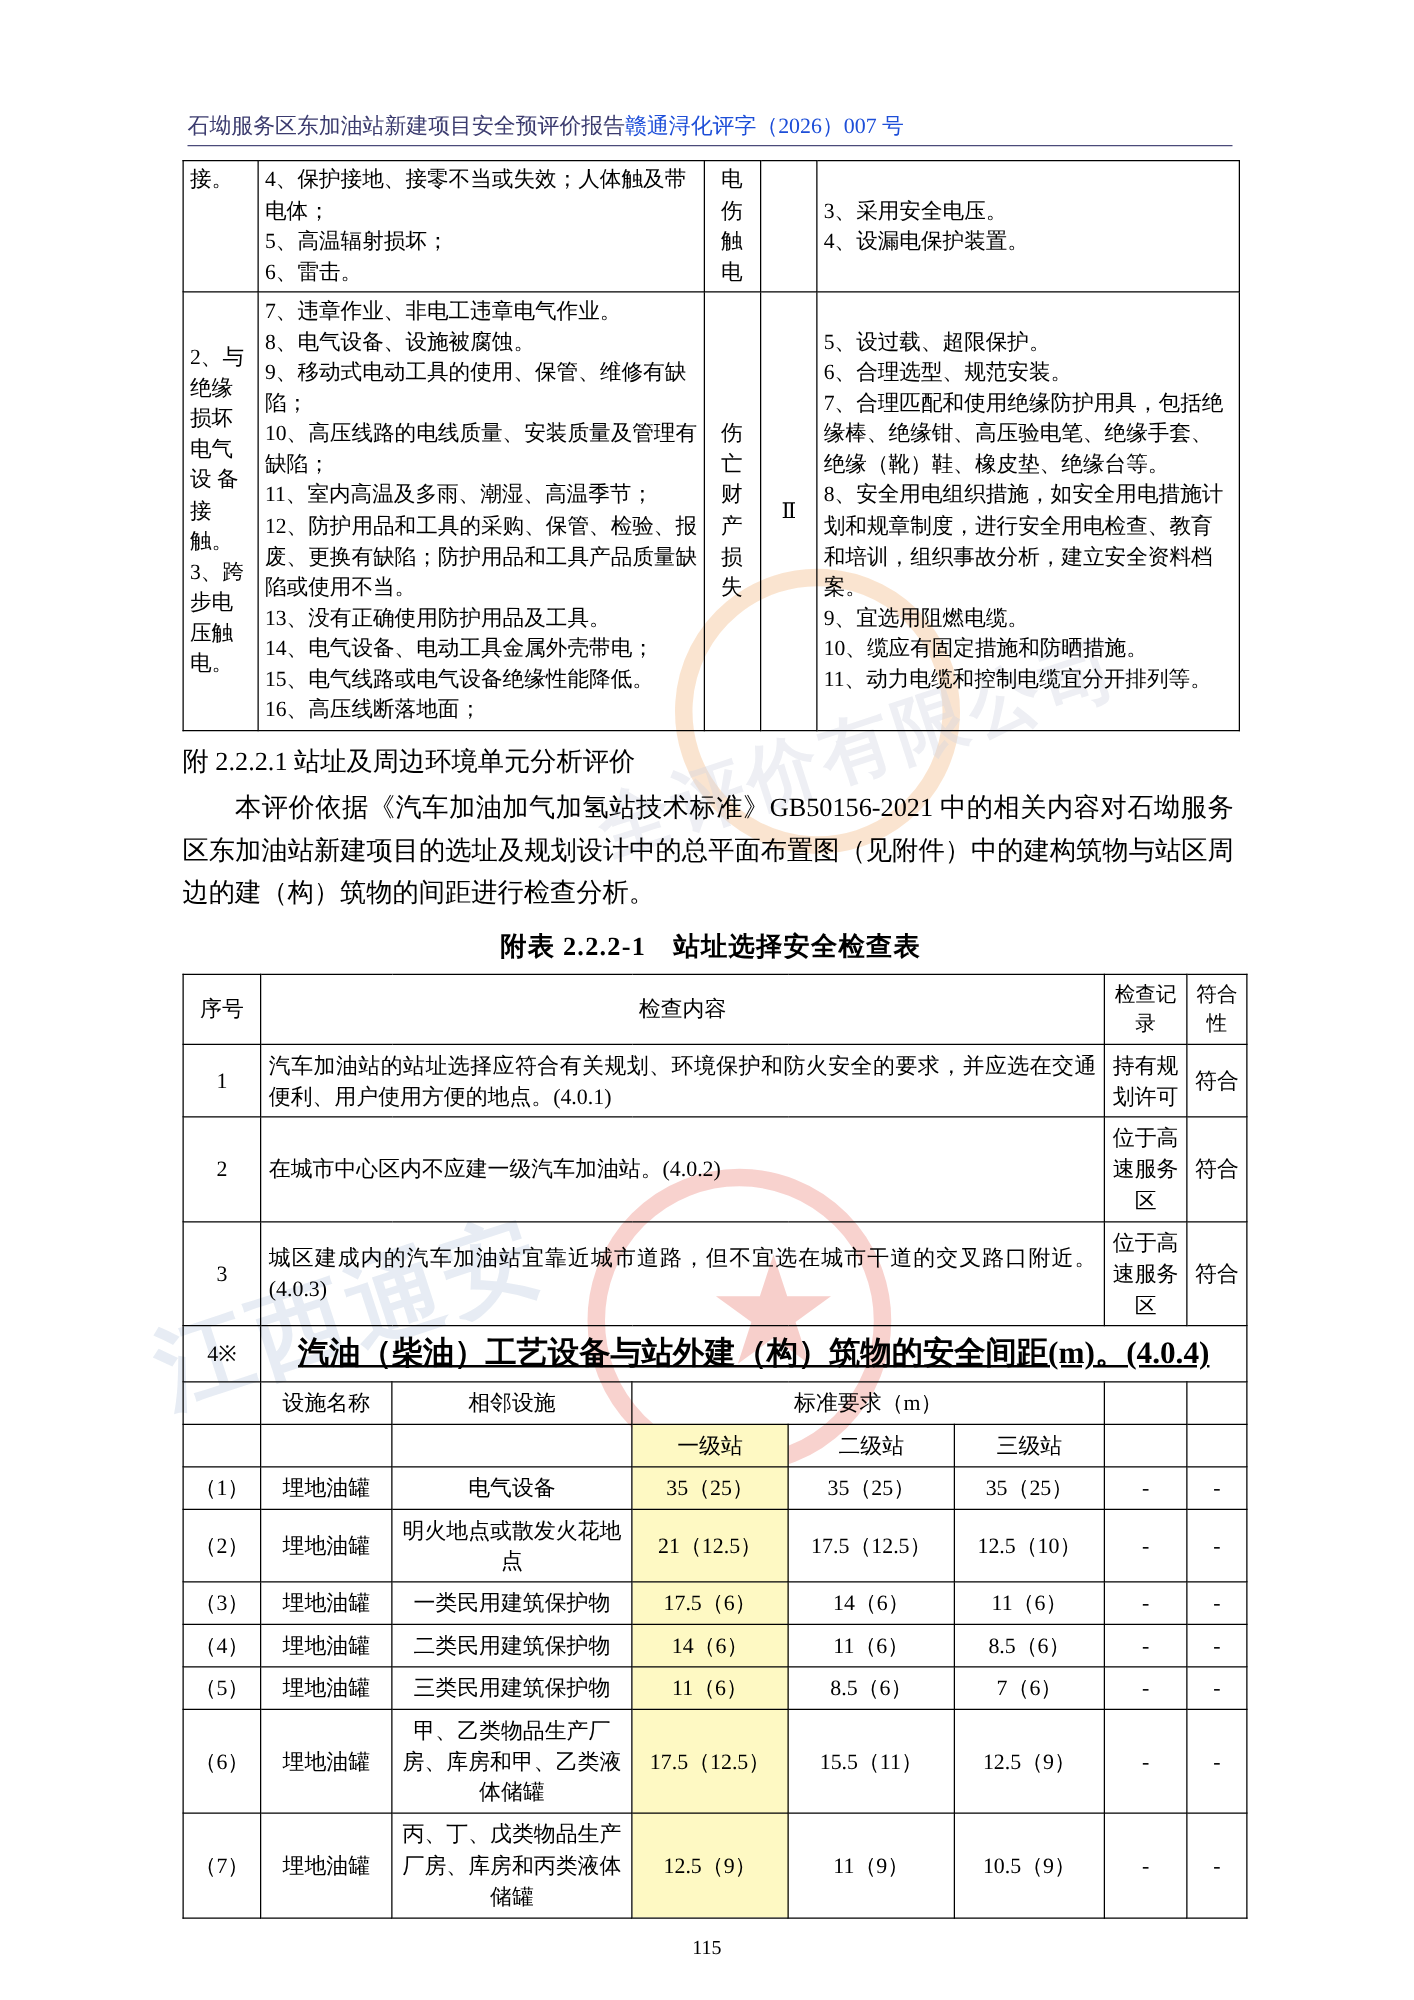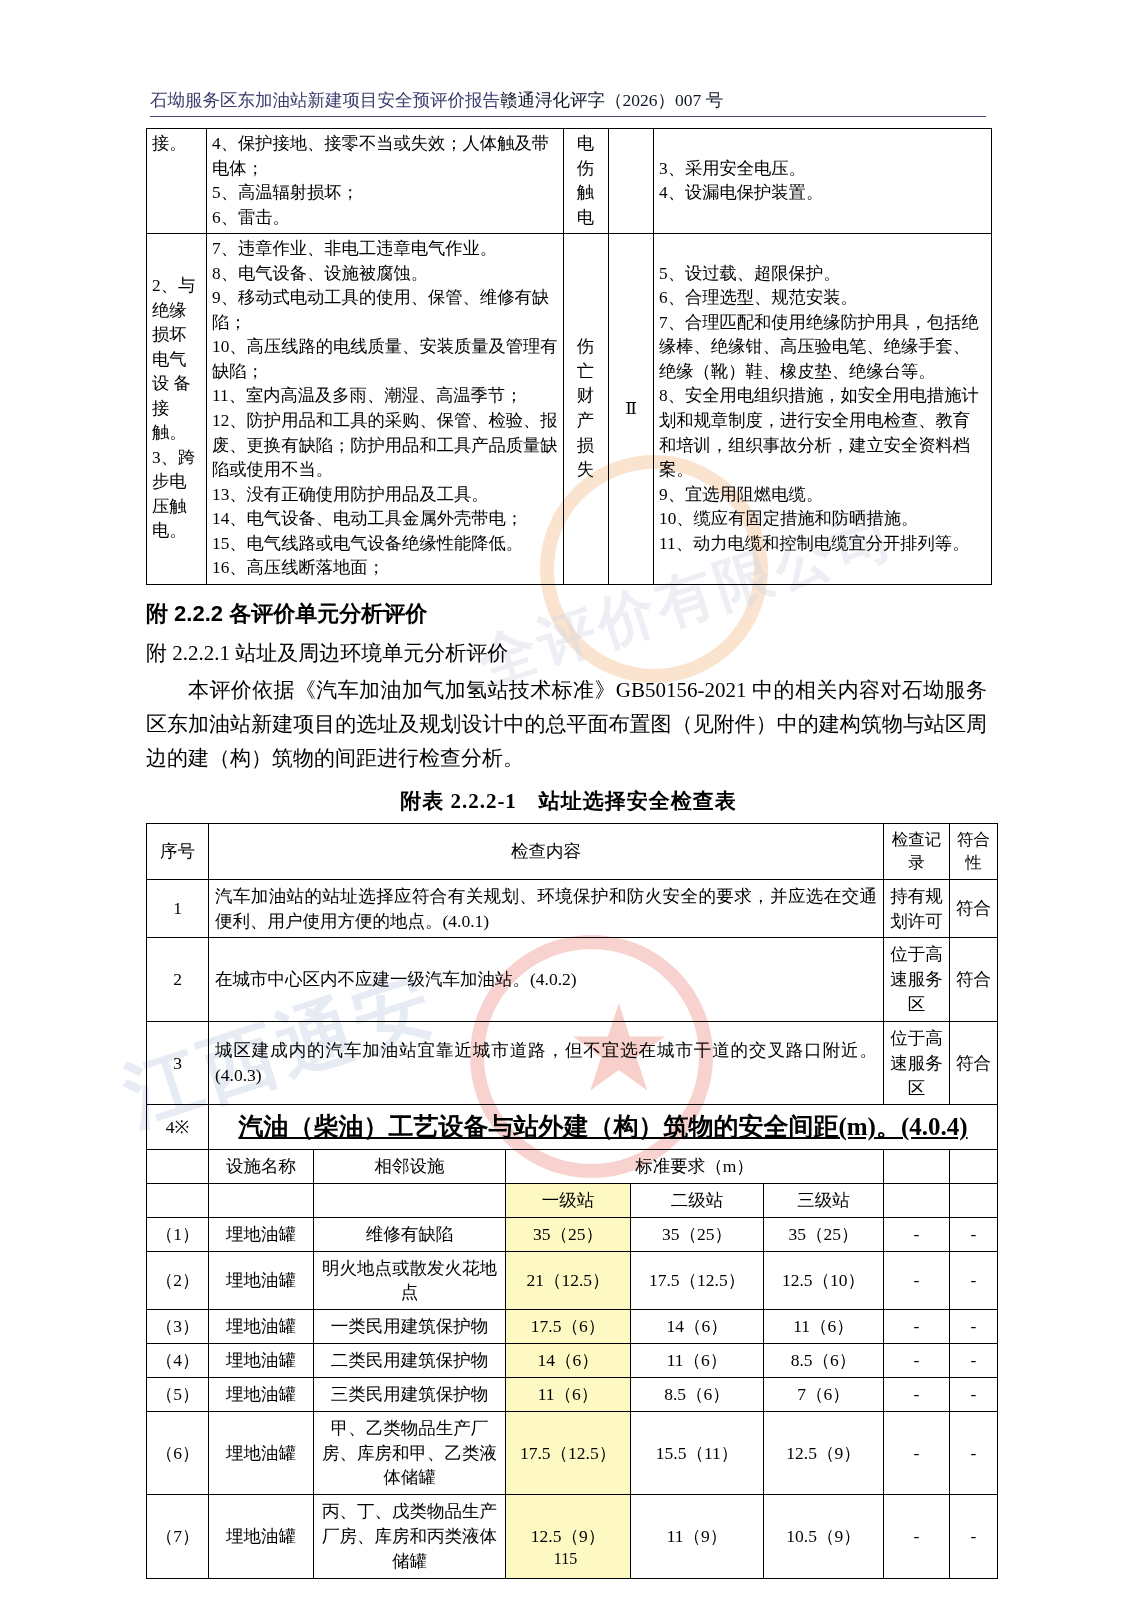--- a/index.html
+++ b/index.html
@@ -77,21 +77,21 @@
     position: absolute;
     top: 88px;
     left: 150px;
     width: 836px;
     display: flex;
     font-size: 17.5px;
     color: #3b3b6e;
     font-family: "Liberation Serif", serif;
     z-index: 10;
   }
-  .hdr .r { color: #0f172a; }
+  .hdr .r { color: #1d4ed8; }
   .hdr-rule {
     position: absolute;
     top: 116px;
     left: 150px;
     width: 836px;
     border-bottom: 1px solid #4a4a7a;
     z-index: 10;
   }
 
   
@@ -227,21 +227,20 @@
 6、合理选型、规范安装。
 7、合理匹配和使用绝缘防护用具，包括绝缘棒、绝缘钳、高压验电笔、绝缘手套、绝缘（靴）鞋、橡皮垫、绝缘台等。
 8、安全用电组织措施，如安全用电措施计划和规章制度，进行安全用电检查、教育和培训，组织事故分析，建立安全资料档案。
 9、宜选用阻燃电缆。
 10、缆应有固定措施和防晒措施。
 11、动力电缆和控制电缆宜分开排列等。</td>
         </tr>
       </tbody>
     </table>
 
-    <h2 class="sec">附 2.2.2 各评价单元分析评价</h2>
     <h3 class="sec">附 2.2.2.1 站址及周边环境单元分析评价</h3>
     <p class="para">本评价依据《汽车加油加气加氢站技术标准》GB50156-2021 中的相关内容对石坳服务区东加油站新建项目的选址及规划设计中的总平面布置图（见附件）中的建构筑物与站区周边的建（构）筑物的间距进行检查分析。</p>
 
     <div class="tbl-title">附表 2.2.2-1　站址选择安全检查表</div>
 
     <table class="t2">
       <colgroup>
         <col style="width:62px">
         <col style="width:105px">
         <col style="width:192px">
@@ -298,21 +297,21 @@
           <td class="hcell hl">一级站</td>
           <td class="hcell">二级站</td>
           <td class="hcell">三级站</td>
           <td></td>
           <td></td>
         </tr>
 
         <tr>
           <td class="ctr">（1）</td>
           <td class="ctr">埋地油罐</td>
-          <td class="ctr">维修有缺陷</td>
+          <td class="ctr">电气设备</td>
           <td class="ctr hl">35（25）</td>
           <td class="ctr">35（25）</td>
           <td class="ctr">35（25）</td>
           <td class="ctr">-</td>
           <td class="ctr">-</td>
         </tr>
         <tr>
           <td class="ctr">（2）</td>
           <td class="ctr">埋地油罐</td>
           <td class="ctr">明火地点或散发火花地点</td>

